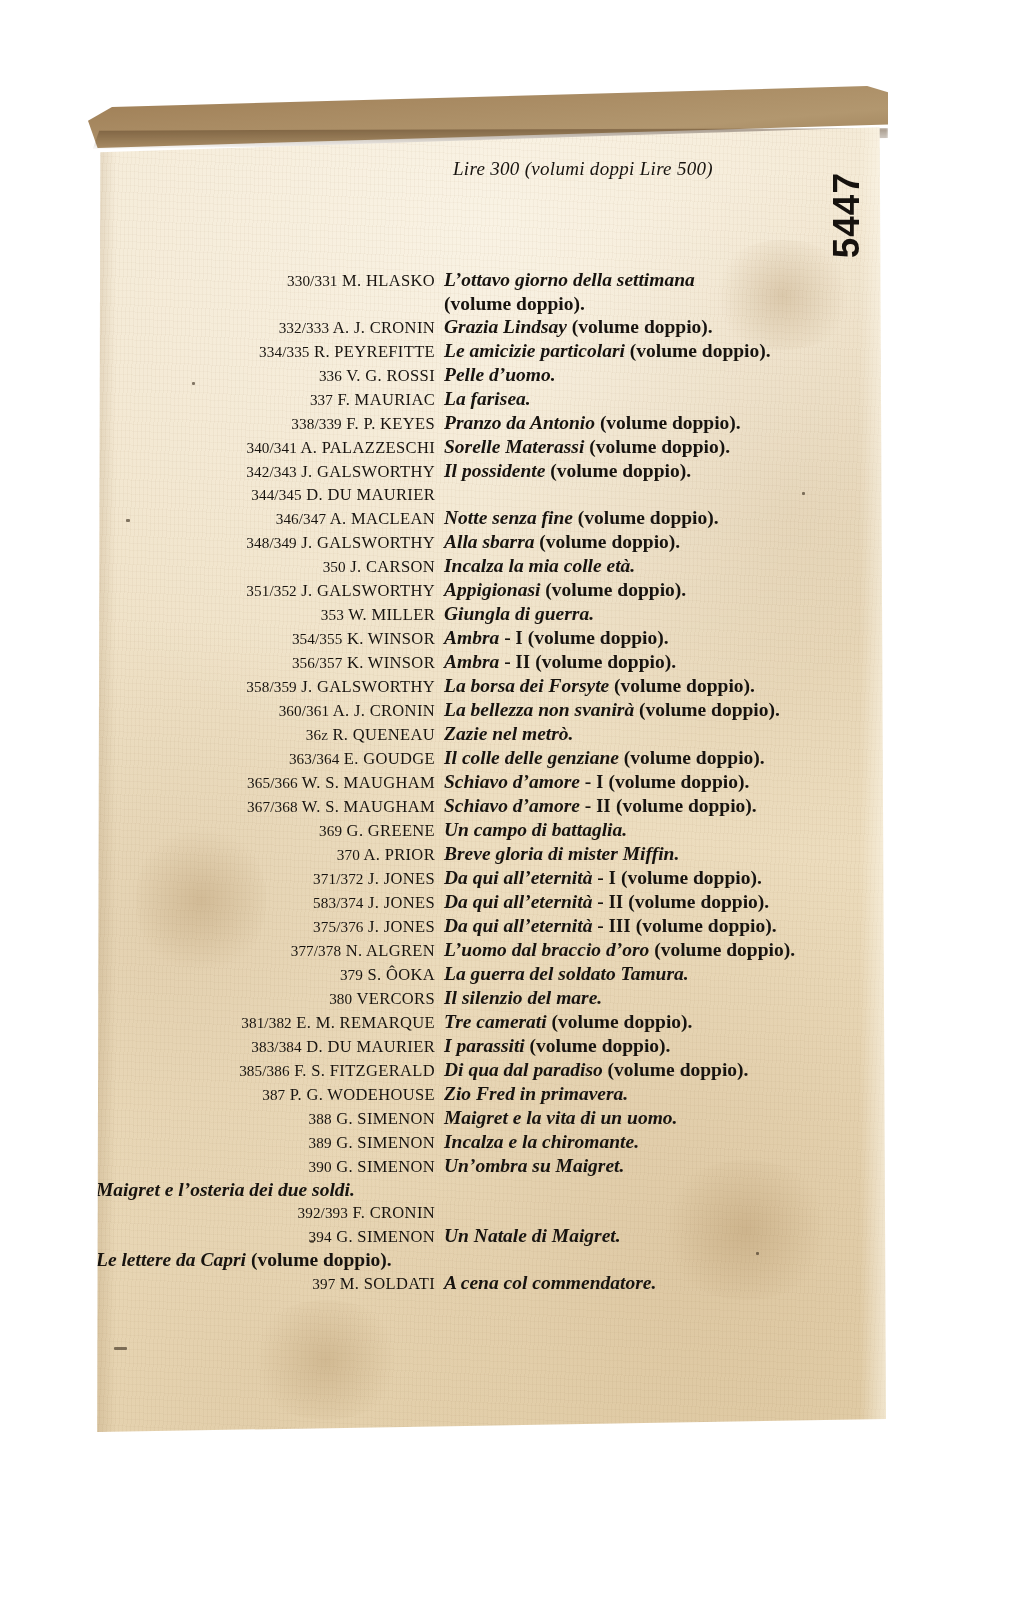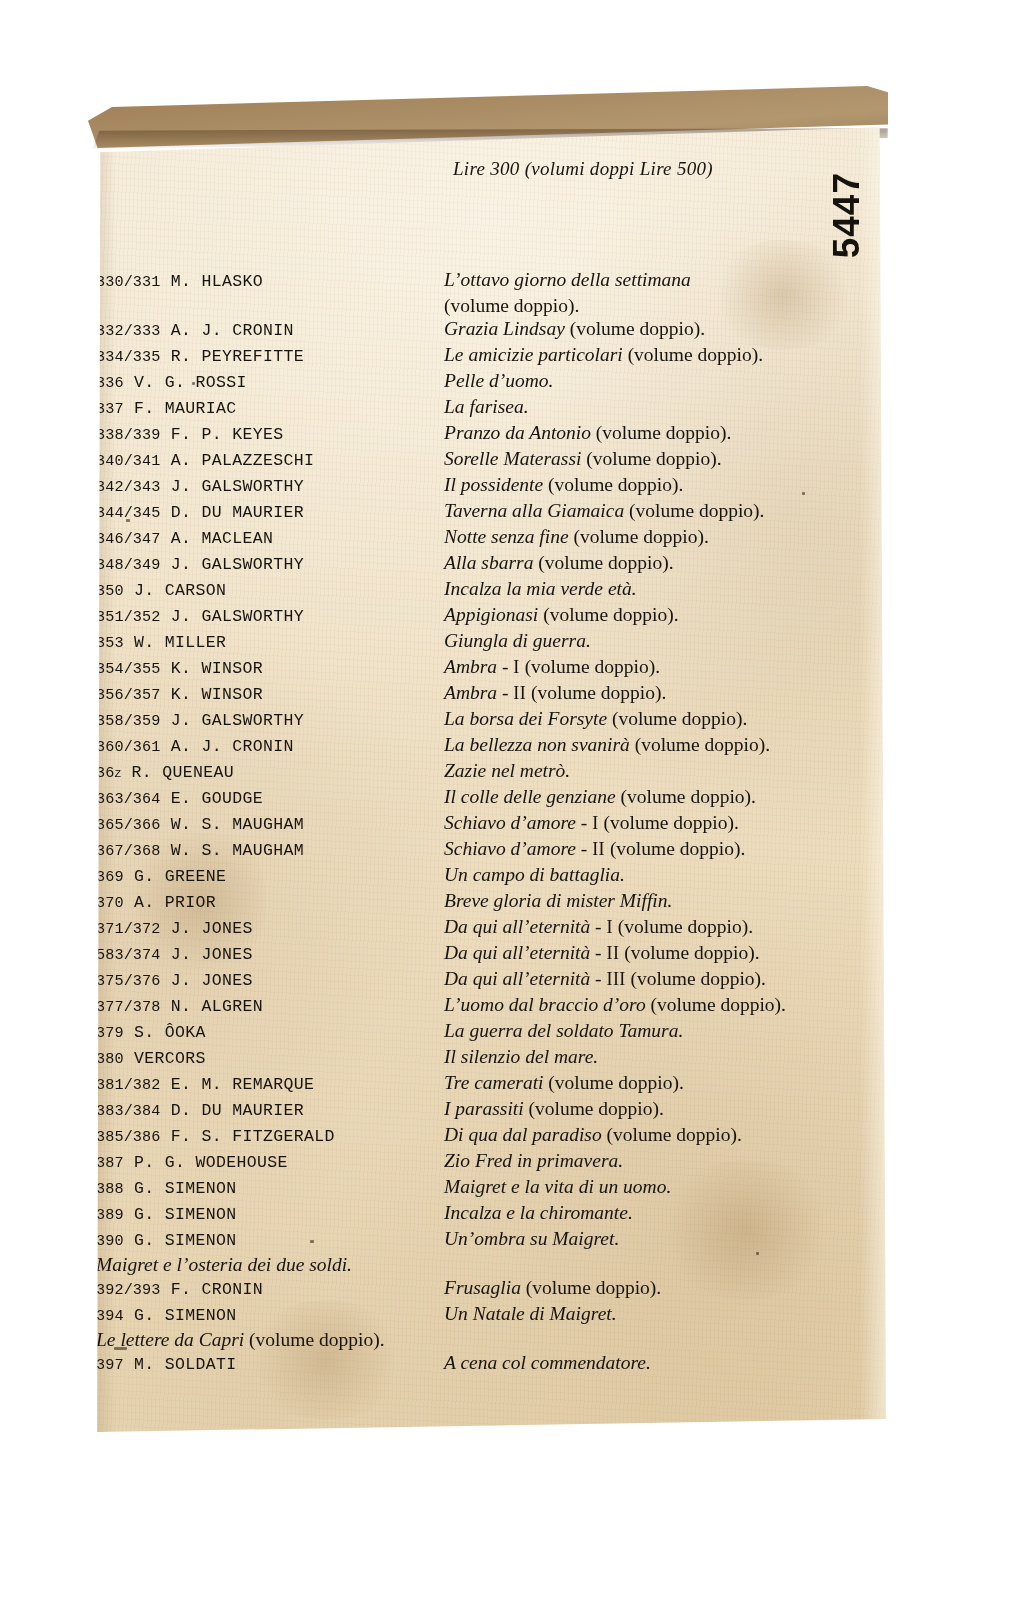--- a/index.html
+++ b/index.html
@@ -118,39 +118,40 @@
   }
   .entry {
     display: flex;
     align-items: baseline;
     line-height: 23px;
     min-height: 23px;
   }
   .ref {
     width: 348px;
     flex: 0 0 348px;
-    text-align: left;
+    text-align: right;
     padding-right: 9px;
     box-sizing: border-box;
-    font-family: Liberation Mono, monospace;
+    font-family: Liberation Serif, serif;
     font-size: 16.5px;
     font-variant: small-caps;
     letter-spacing: 0.35px;
     color: #17130f;
     white-space: nowrap;
   }
   .ref .num {
     font-size: 15.2px;
     letter-spacing: 0.1px;
   }
   .title {
     flex: 1 1 auto;
     font-size: 19.5px;
     color: #17130f;
     white-space: nowrap;
+    font-weight: bold;
   }
   .title i {
     font-style: italic;
   }
   .title .roman {
     font-style: normal;
     font-variant: small-caps;
     font-size: 18px;
     letter-spacing: 0.4px;
   }
@@ -237,33 +238,32 @@
         <div class="entry">
           <div class="ref"><span class="num">340/341</span> <span>A. PALAZZESCHI</span></div>
           <div class="title"><i>Sorelle Materassi</i> <span class="note">(volume doppio).</span></div>
         </div>
         <div class="entry">
           <div class="ref"><span class="num">342/343</span> <span>J. GALSWORTHY</span></div>
           <div class="title"><i>Il possidente</i> <span class="note">(volume doppio).</span></div>
         </div>
         <div class="entry">
           <div class="ref"><span class="num">344/345</span> <span>D. DU MAURIER</span></div>
-          <div class="title"><i>Taverna alla Giamaica</i> <span class="note">(volume doppio).</span></div>
         </div>
         <div class="entry">
           <div class="ref"><span class="num">346/347</span> <span>A. MACLEAN</span></div>
           <div class="title"><i>Notte senza fine</i> <span class="note">(volume doppio).</span></div>
         </div>
         <div class="entry">
           <div class="ref"><span class="num">348/349</span> <span>J. GALSWORTHY</span></div>
           <div class="title"><i>Alla sbarra</i> <span class="note">(volume doppio).</span></div>
         </div>
         <div class="entry">
           <div class="ref"><span class="num">350</span> <span>J. CARSON</span></div>
-          <div class="title"><i>Incalza la mia verde età.</i></div>
+          <div class="title"><i>Incalza la mia colle età.</i></div>
         </div>
         <div class="entry">
           <div class="ref"><span class="num">351/352</span> <span>J. GALSWORTHY</span></div>
           <div class="title"><i>Appigionasi</i> <span class="note">(volume doppio).</span></div>
         </div>
         <div class="entry">
           <div class="ref"><span class="num">353</span> <span>W. MILLER</span></div>
           <div class="title"><i>Giungla di guerra.</i></div>
         </div>
         <div class="entry">
@@ -356,21 +356,20 @@
         </div>
         <div class="entry">
           <div class="ref"><span class="num">390</span> <span>G. SIMENON</span></div>
           <div class="title"><i>Un’ombra su Maigret.</i></div>
         </div>
         <div class="entry">
           <div class="title"><i>Maigret e l’osteria dei due soldi.</i></div>
         </div>
         <div class="entry">
           <div class="ref"><span class="num">392/393</span> <span>F. CRONIN</span></div>
-          <div class="title"><i>Frusaglia</i> <span class="note">(volume doppio).</span></div>
         </div>
         <div class="entry">
           <div class="ref"><span class="num">394</span> <span>G. SIMENON</span></div>
           <div class="title"><i>Un Natale di Maigret.</i></div>
         </div>
         <div class="entry">
           <div class="title"><i>Le lettere da Capri</i> <span class="note">(volume doppio).</span></div>
         </div>
         <div class="entry">
           <div class="ref"><span class="num">397</span> <span>M. SOLDATI</span></div>

